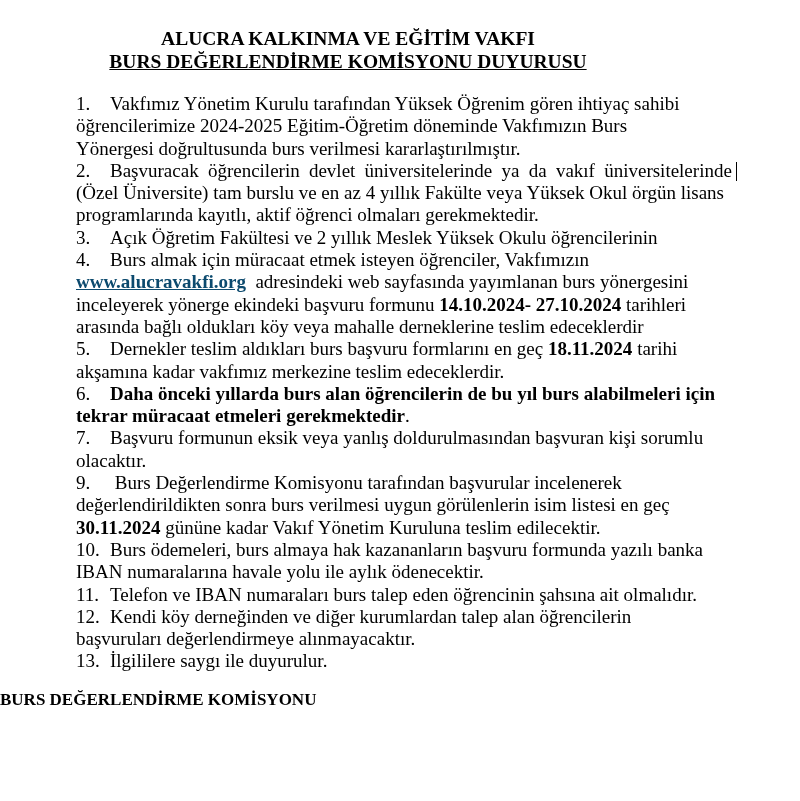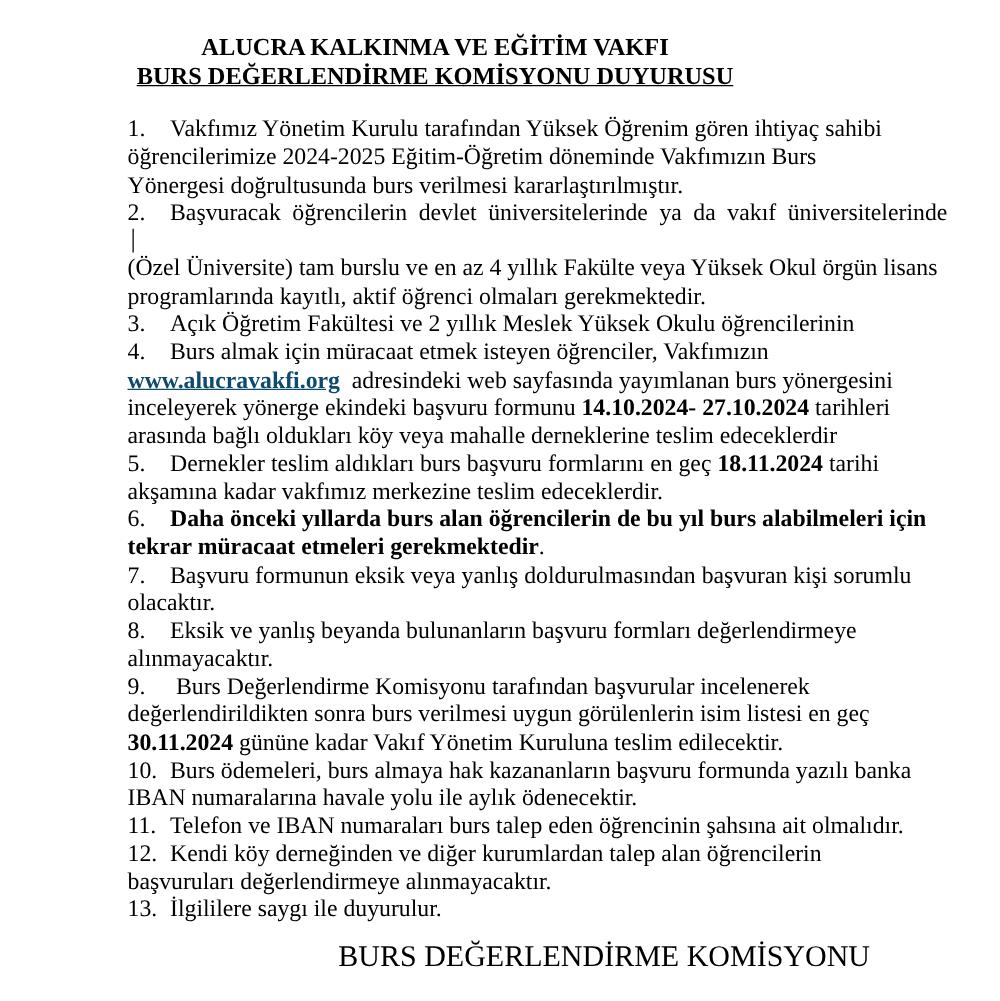--- a/index.html
+++ b/index.html
@@ -14,21 +14,21 @@
   .titles {
     padding-top: 27px;
     margin-right: 104px;      
     text-align: center;
     font-weight: bold;
     font-size: 19.5px;
     line-height: 23px;
   }
   .title-underlined { text-decoration: underline; }
   .content {
-    margin: 20px 40px 0 102px;
+    margin: 20px 40px 0 76px;
     font-size: 19px;
     line-height: 22.3px;
   }
   p.item {
     margin: 0;
     white-space: pre-wrap;    
   }
   .num { display: inline-block; width: 34px; white-space: pre; }
   .b { font-weight: bold; }
   .u { text-decoration: underline; }
@@ -36,23 +36,23 @@
   .cursor-bar {
     display: inline-block;
     width: 0;
     border-right: 1.6px solid #000;
     height: 19px;
     vertical-align: -4px;
     margin-left: 4px;
   }
   .footer {
     margin: 15px 104px 0 0;
-    text-align: right;
-    font-weight: normal;
-    font-size: 24px;
+    text-align: left;
+    font-weight: bold;
+    font-size: 17px;
     line-height: 23px;
   }
 </style>
 </head>
 <body>
 
 <div class="page">
   <div class="titles">
     <div>ALUCRA KALKINMA VE EĞİTİM VAKFI</div>
     <div class="title-underlined">BURS DEĞERLENDİRME KOMİSYONU DUYURUSU</div>
@@ -70,22 +70,20 @@
       <p class="item"><span class="num">4.</span><span>Burs almak için müracaat etmek isteyen öğrenciler, Vakfımızın
 </span><a class="weblink" style="color: #0c4a6e;">www.alucravakfi.org</a><span>  adresindeki web sayfasında yayımlanan burs yönergesini
 inceleyerek yönerge ekindeki başvuru formunu </span><span class="b">14.10.2024- 27.10.2024</span><span> tarihleri
 arasında bağlı oldukları köy veya mahalle derneklerine teslim edeceklerdir</span></p>
       <p class="item"><span class="num">5.</span><span>Dernekler teslim aldıkları burs başvuru formlarını en geç </span><span class="b">18.11.2024</span><span> tarihi
 akşamına kadar vakfımız merkezine teslim edeceklerdir.</span></p>
       <p class="item"><span class="num">6.</span><span class="b">Daha önceki yıllarda burs alan öğrencilerin de bu yıl burs alabilmeleri için
 tekrar müracaat etmeleri gerekmektedir</span><span>.</span></p>
       <p class="item"><span class="num">7.</span><span>Başvuru formunun eksik veya yanlış doldurulmasından başvuran kişi sorumlu
 olacaktır.</span></p>
-      <p class="item"><span class="num">8.</span><span>Eksik ve yanlış beyanda bulunanların başvuru formları değerlendirmeye
-alınmayacaktır.</span></p>
       <p class="item"><span class="num">9.</span><span> Burs Değerlendirme Komisyonu tarafından başvurular incelenerek
 değerlendirildikten sonra burs verilmesi uygun görülenlerin isim listesi en geç
 </span><span class="b">30.11.2024</span><span> gününe kadar Vakıf Yönetim Kuruluna teslim edilecektir.</span></p>
       <p class="item"><span class="num">10.</span><span>Burs ödemeleri, burs almaya hak kazananların başvuru formunda yazılı banka
 IBAN numaralarına havale yolu ile aylık ödenecektir.</span></p>
       <p class="item"><span class="num">11.</span><span>Telefon ve IBAN numaraları burs talep eden öğrencinin şahsına ait olmalıdır.</span></p>
       <p class="item"><span class="num">12.</span><span>Kendi köy derneğinden ve diğer kurumlardan talep alan öğrencilerin
 başvuruları değerlendirmeye alınmayacaktır.</span></p>
       <p class="item"><span class="num">13.</span><span>İlgililere saygı ile duyurulur.</span></p>
     </div>

